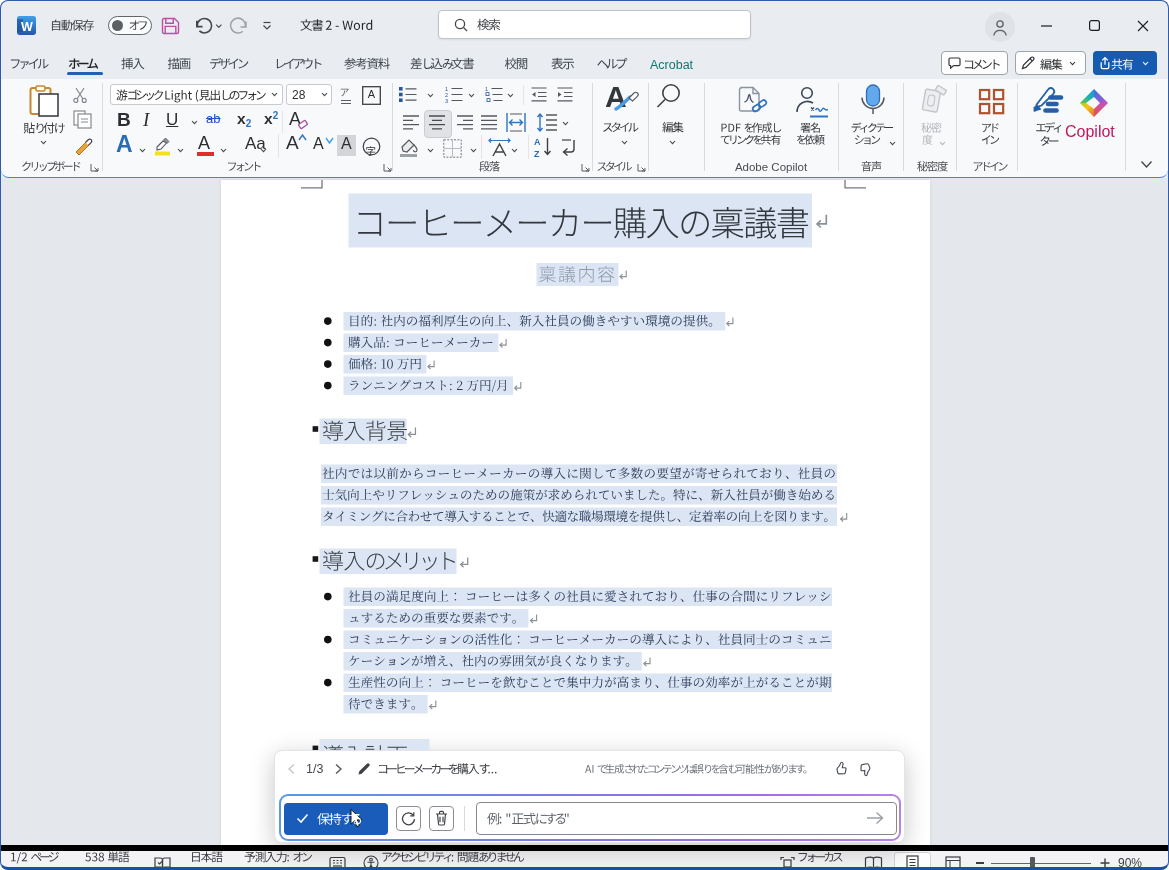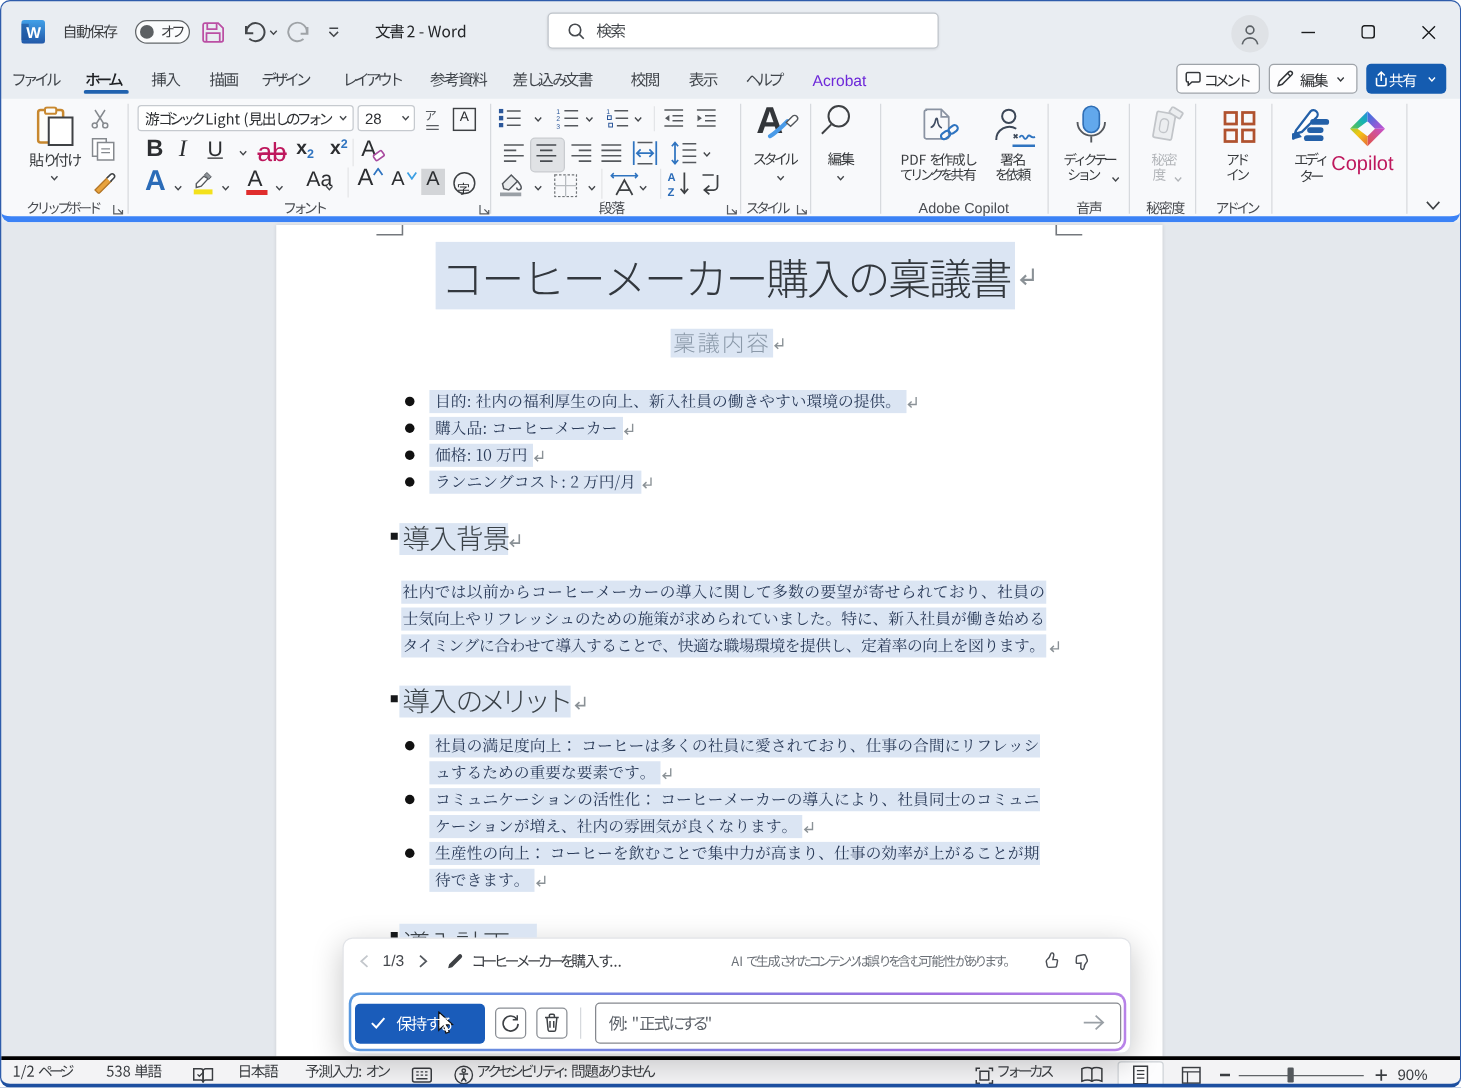--- a/index.html
+++ b/index.html
@@ -1,23 +1,23 @@
 <!DOCTYPE html>
 <html><head><meta charset="utf-8"><style>
 *{margin:0;padding:0;box-sizing:border-box}
 html,body{width:1169px;height:870px;overflow:hidden}
 body{font-family:"Liberation Sans",sans-serif;position:relative;background:#e9edf2}
 .ab{position:absolute}
 #win{position:absolute;inset:0;border:1.5px solid #2e5cab;border-bottom:3px solid #1d4fa0;border-radius:8px;z-index:200;pointer-events:none;box-shadow:0 0 0 10px #fff}
 #titlebar{position:absolute;left:1px;top:1px;right:1px;height:46px;background:#e9edf2}
 #tabrow{position:absolute;left:1px;top:47px;right:1px;height:32px;background:#e9edf2}
-#ribbon{position:absolute;left:1px;top:79px;right:1px;height:99px;background:#f8f9fb;border-bottom:5px solid #3b82f6;border-radius:0 0 8px 8px}
+#ribbon{position:absolute;left:1px;top:79px;right:1px;height:99px;background:#f8f9fb;border-bottom:1px solid #3b82f6;border-radius:0 0 8px 8px}
 #docarea{position:absolute;left:1px;top:178px;right:1px;bottom:25px;background:#e4e8ed}
 #page{position:absolute;left:220px;top:1.5px;width:709px;height:666px;background:#fff;box-shadow:0 0 3px rgba(0,0,0,.10)}
-#statusbar{position:absolute;left:1px;bottom:2px;right:1px;height:23px;background:#f3f3f5;border-top:3px solid #000000}
+#statusbar{position:absolute;left:1px;bottom:2px;right:1px;height:23px;background:#f3f3f5;border-top:6px solid #000000}
 #ov{position:absolute;left:0;top:0;pointer-events:none;z-index:50}
 .vsep{position:absolute;width:1px;background:#d7dade}
 .box{position:absolute;background:#fff;border:1px solid #c6cacf;border-radius:3px}
 .chev{position:absolute;width:7px;height:7px}
 svg{display:block}
 </style></head><body>
 
 <div id="titlebar">
 
   <svg class="ab" style="left:16px;top:15px" width="19" height="19" viewBox="0 0 19 19">
@@ -208,21 +208,21 @@
       <rect x="0.7" y="0.7" width="17.6" height="17.6" fill="none" stroke="#3e4144" stroke-width="1.3"></rect>
     </svg>
   <div class="ab" style="left:365px;top:9px;width:11px;text-align:center;font-size:11px;color:#2c2e31">A</div>
 
   <div class="ab" style="left:116px;top:30px;font-size:19px;font-weight:bold;color:#2c2e31">B</div>
   <div class="ab" style="left:142px;top:30px;font-size:19px;font-style:italic;font-family:'Liberation Serif',serif;color:#2c2e31">I</div>
   <div class="ab" style="left:165px;top:31px;font-size:17px;text-decoration:underline;color:#2c2e31">U</div>
   <svg class="chev" style="left:190px;top:40px" viewBox="0 0 7 7">
       <path d="M1 2 l2.5 2.7 L6 2" stroke="#43464a" stroke-width="1.1" fill="none"></path>
     </svg>
-  <div class="ab" style="left:205px;top:32px;font-size:21px;text-decoration:line-through;color:#be185d">ab</div>
+  <div class="ab" style="left:205px;top:32px;font-size:13px;text-decoration:line-through;color:#1d4ed8">ab</div>
   <div class="ab" style="left:236px;top:31px;font-size:15.5px;font-weight:bold;color:#2c2e31">x<span style="font-size:10px;color:#2f74c0;vertical-align:-3px">2</span></div>
   <div class="ab" style="left:263px;top:31px;font-size:15.5px;font-weight:bold;color:#2c2e31">x<span style="font-size:10px;color:#2f74c0;vertical-align:5px">2</span></div>
   <div class="vsep" style="left:281px;top:32px;height:22px;background:#e3e5e8"></div>
   <div class="ab" style="left:288px;top:30px;font-size:18px;color:#2c2e31">A</div>
   <svg class="ab" style="left:297px;top:40px" width="12" height="11" viewBox="0 0 12 11">
       <rect x="1" y="3" width="8" height="5" rx="1" transform="rotate(-35 5 5.5)" fill="#fff" stroke="#a94ca0" stroke-width="1.3"></rect>
     </svg>
 
   <div class="ab" style="left:115px;top:52px;font-size:23px;font-weight:bold;color:#2b6cb8">A</div>
   <svg class="chev" style="left:138px;top:68px" viewBox="0 0 7 7">
@@ -628,21 +628,21 @@
       </g>
     </svg>
   <div class="ab" style="left:975px;top:11px;width:8px;height:1.5px;background:#3a3d41"></div>
   <div class="ab" style="left:990px;top:11.5px;width:100px;height:1px;background:#606468"></div>
   <div class="ab" style="left:1029px;top:6px;width:5px;height:12px;background:#54585c;border-radius:1px"></div>
   <svg class="ab" style="left:1099px;top:7px" width="10" height="10" viewBox="0 0 10 10">
       <path d="M5 0.5 v9 M0.5 5 h9" stroke="#3a3d41" stroke-width="1.4"></path>
     </svg>
   <div class="ab" style="left:1117px;top:5px;font-size:12px;color:#3a3d41">90%</div>
 </div>
-<div class="ab" style="left:650px;top:58px;font-size:12.5px;color:#6d28d9">Acrobat</div>
+<div class="ab" style="left:650px;top:58px;font-size:12.5px;color:#0f766e">Acrobat</div>
 <svg id="ov" width="1169" height="870" viewBox="0 0 1169 870">
     <defs>
       <path id="g0" d="M168 114V54C191 56 230 57 272 57H779L777 -1H835C834 6 832 47 832 83V599C832 618 833 646 834 667C812 666 789 666 767 666H282C251 666 212 668 181 671V612C202 613 248 615 283 615H779V109H271C231 109 188 112 168 114Z"></path>
       <path id="g1" d="M108 415V353C135 355 180 356 235 356C283 356 724 356 790 356C836 356 873 354 891 353V415C871 413 841 411 789 411C724 411 282 411 235 411C176 411 134 413 108 415Z"></path>
       <path id="g2" d="M303 759H242C246 741 247 716 247 691C247 643 247 223 247 137C247 59 285 31 356 18C397 11 456 10 512 10C620 10 770 18 852 31V90C768 68 620 59 513 59C461 59 404 63 371 68C321 79 298 93 298 149V389C418 421 613 480 732 530C761 540 791 555 814 564L790 617C768 603 742 589 714 577C601 527 416 471 298 443V691C298 718 301 739 303 759Z"></path>
       <path id="g3" d="M274 594 241 554C333 498 456 407 531 346C432 224 305 106 123 20L167 -19C344 69 474 194 570 313C659 237 739 163 815 77L854 119C782 200 693 278 603 354C675 452 729 568 763 661C770 680 781 708 790 724L732 744C728 724 720 697 714 681C683 592 636 487 563 387C488 447 364 536 274 594Z"></path>
       <path id="g4" d="M846 574 807 593C794 592 778 590 750 590H482C485 625 488 662 489 701C490 725 491 755 493 777H432C436 754 437 723 437 700C437 661 435 625 432 590H238C199 590 164 592 133 594V538C165 541 196 541 239 541H428C399 299 312 168 210 82C186 61 151 35 125 22L172 -16C330 92 441 238 477 541H789C789 435 777 162 733 77C722 53 701 46 674 46C630 46 577 50 521 56L527 2C581 -1 638 -3 684 -3C732 -3 759 10 779 48C825 141 837 438 840 527C841 541 843 556 846 574Z"></path>
       <path id="g5" d="M137 148C118 74 83 3 38 -46C49 -52 68 -67 76 -74C121 -22 161 57 184 138ZM268 130C299 82 332 19 347 -23L388 -2C373 38 338 101 306 148ZM132 563H312V413H132ZM132 372H312V219H132ZM132 754H312V604H132ZM87 796V177H357V796ZM443 393V135H373V94H443V-74H489V94H844V-15C844 -28 839 -32 824 -32C811 -33 759 -33 698 -32C705 -44 712 -61 714 -72C791 -72 835 -73 860 -66C882 -58 889 -44 889 -14V94H957V135H889V393H684V464H952V504H798V587H911V627H798V701H929V742H798V833H753V742H577V833H531V742H403V701H531V627H430V587H531V504H376V464H640V393ZM577 701H753V627H577ZM577 504V587H753V504ZM640 135H489V226H640ZM684 135V226H844V135ZM640 353V265H489V353ZM684 353H844V265H684Z"></path>
       <path id="g6" d="M464 588C399 295 271 88 41 -34C55 -43 77 -63 85 -72C301 53 431 247 506 530C544 336 647 96 922 -71C931 -59 950 -40 962 -32C552 212 533 599 533 771H227V722H485C486 682 489 634 497 582Z"></path>
       <path id="g7" d="M493 656C483 560 463 459 436 370C380 181 317 112 268 112C219 112 151 172 151 313C151 464 286 638 493 656ZM544 657C736 648 847 509 847 351C847 163 705 65 577 37C555 33 523 28 496 27L525 -22C754 5 897 139 897 349C897 542 753 703 526 703C290 703 102 519 102 309C102 146 189 56 265 56C348 56 424 151 485 358C513 450 532 558 544 657Z"></path>

